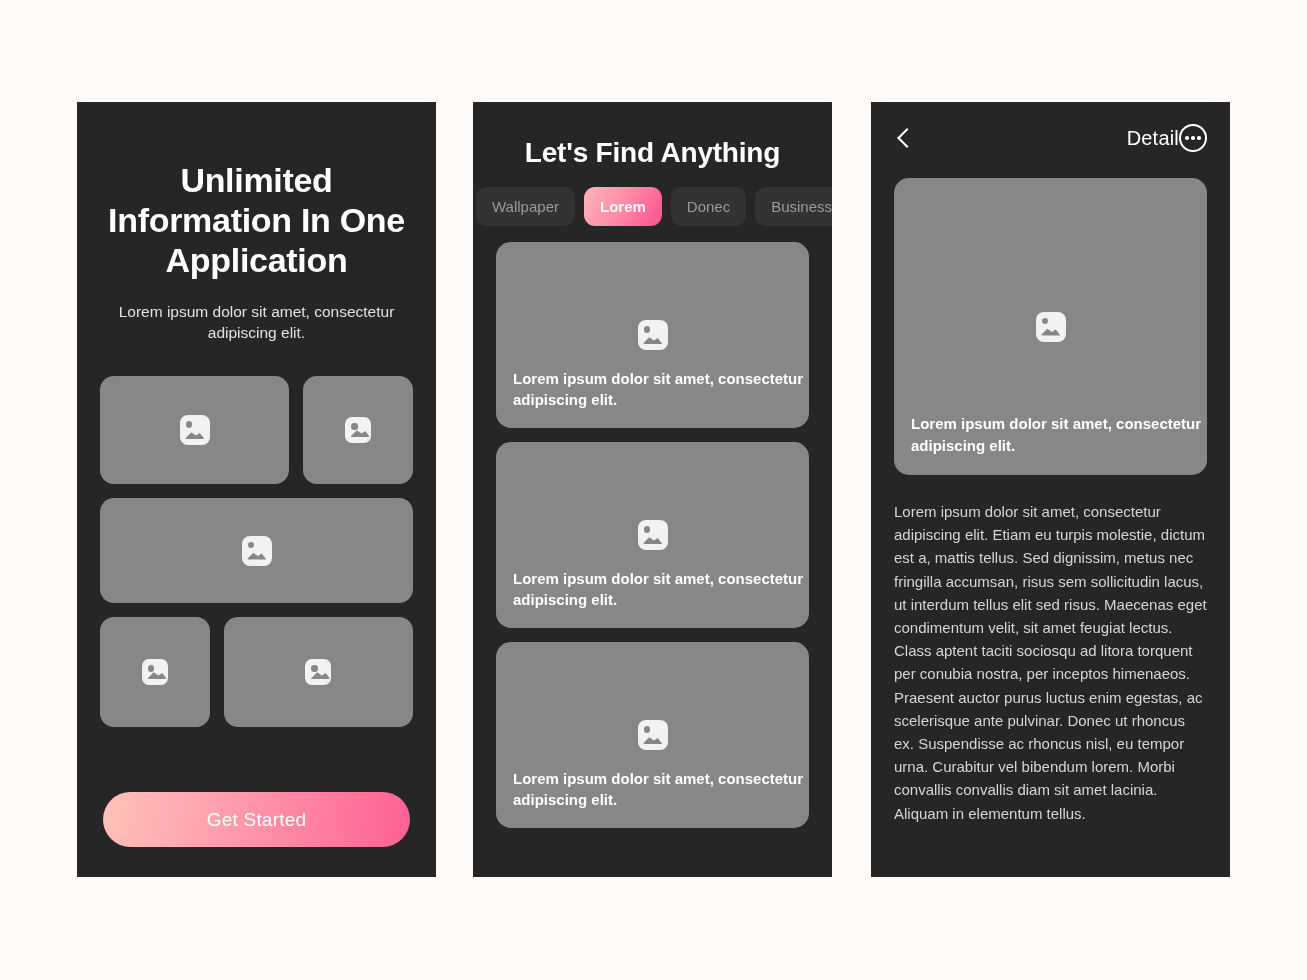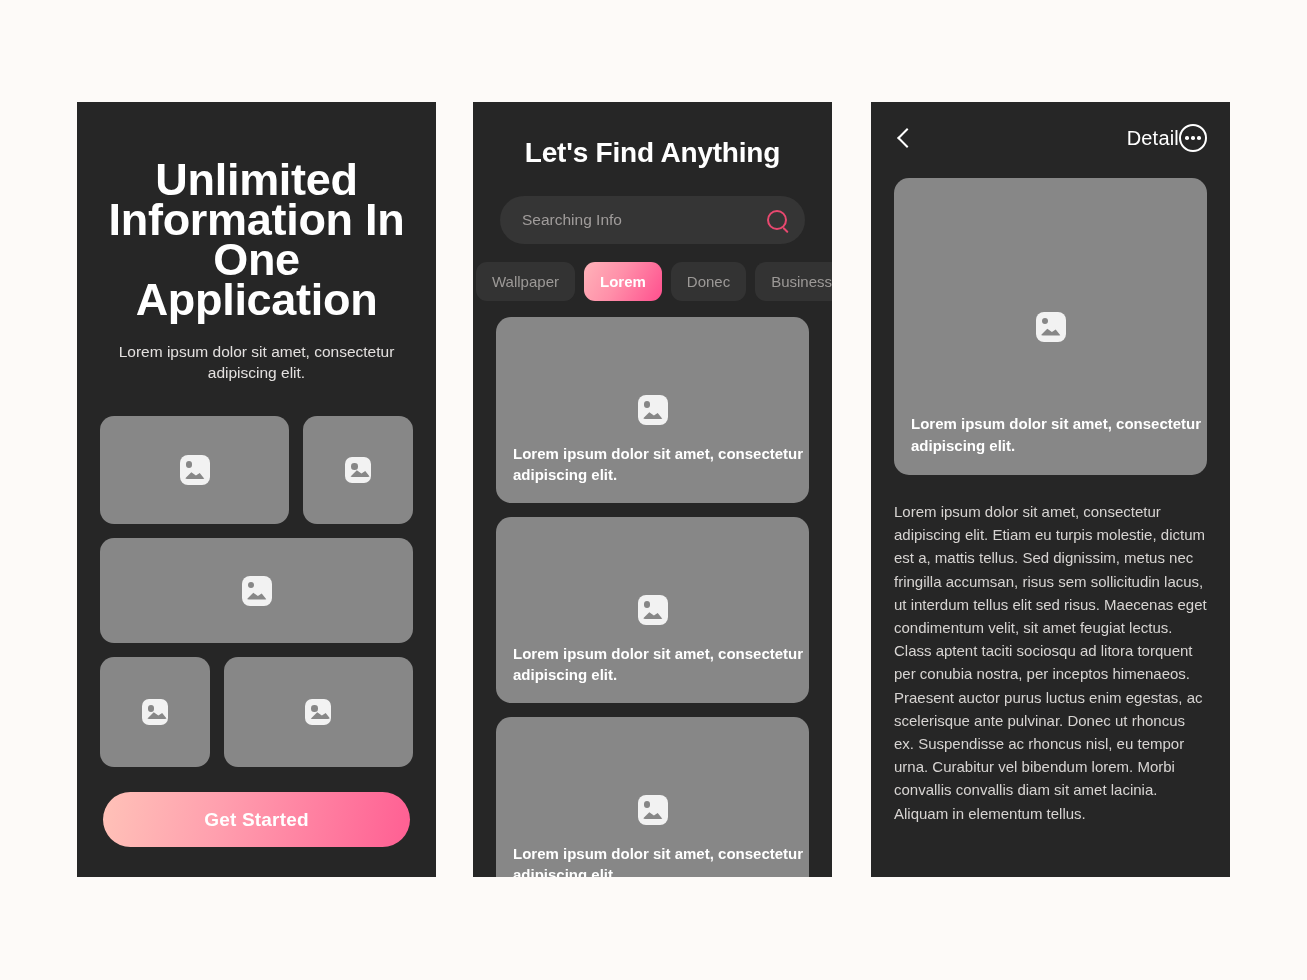--- a/index.html
+++ b/index.html
@@ -29,21 +29,21 @@
     overflow: hidden;
   }
   #panel-onboarding { left: 77px; }
   #panel-search     { left: 473px; }
   #panel-detail     { left: 871px; }
 
   
   .hero-title {
     margin: 58px 26px 0;
     text-align: center;
-    font-size: 45px;
+    font-size: 34px;
     line-height: 40px;
     font-weight: bold;
     color: #ffffff;
     letter-spacing: -0.3px;
   }
   .hero-sub {
     margin: 21px 30px 0;
     text-align: center;
     font-size: 15.5px;
     line-height: 21px;
@@ -102,21 +102,21 @@
     position: absolute;
     left: 26px;
     bottom: 30px;
     width: 307px;
     height: 55px;
     border: none;
     border-radius: 30px;
     background: linear-gradient(100deg, #ffc2b8 0%, #ff9fae 38%, #ff5f93 100%);
     color: #ffffff;
     font-size: 19px;
-    font-weight: bold;
+    font-weight: normal;
     font-family: "Liberation Sans", sans-serif;
     cursor: pointer;
     letter-spacing: 0.2px;
   }
 
   
   .search-title {
     margin: 35px 16px 0;
     text-align: center;
     font-size: 28px;
@@ -318,24 +318,20 @@
       </div>
     </div>
 
     <button class="cta">Get Started</button>
   </div>
 
   <div class="panel" id="panel-search">
 
     <div class="search-title">Let's Find Anything</div>
 
-    <div class="search-bar">
-      <input class="search-input" type="text" placeholder="Searching Info" style="">
-      <span class="mag"></span>
-    </div>
 
     <div class="chips">
       <button class="chip">Wallpaper</button>
       <button class="chip active">Lorem</button>
       <button class="chip">Donec</button>
       <button class="chip">Business &amp; Work</button>
     </div>
 
     <div class="feed">
       <div class="feed-card">

